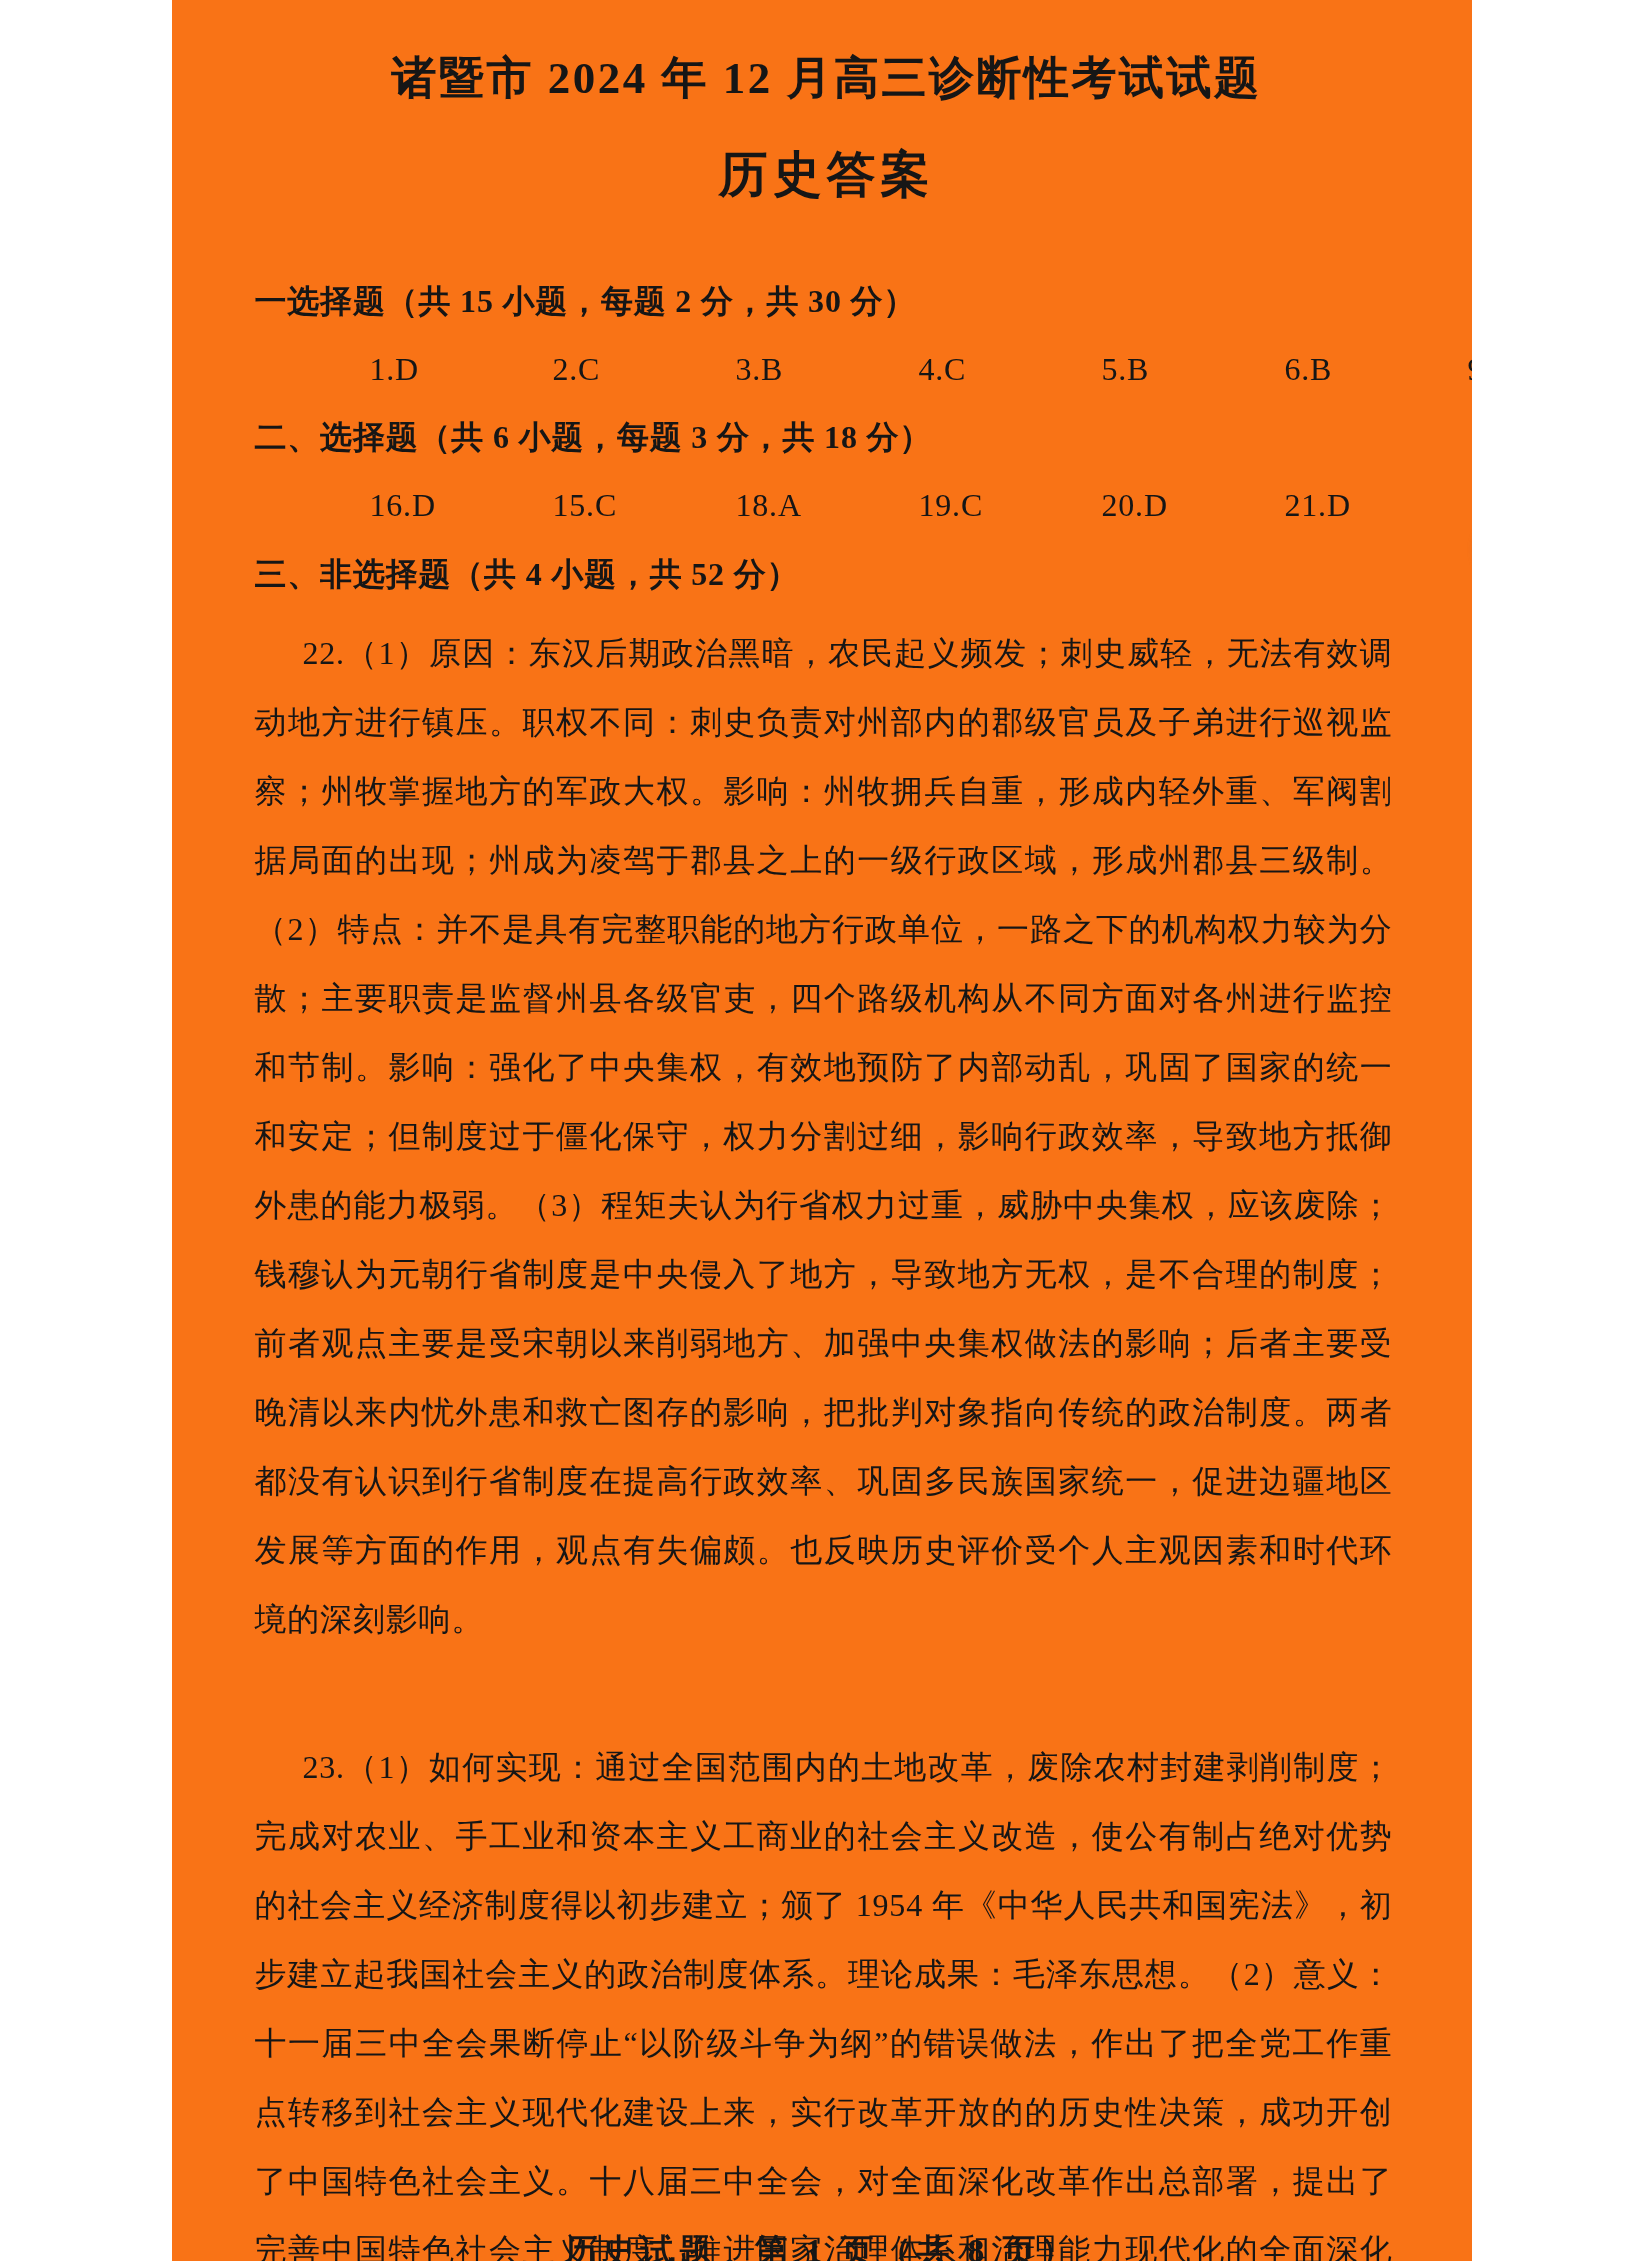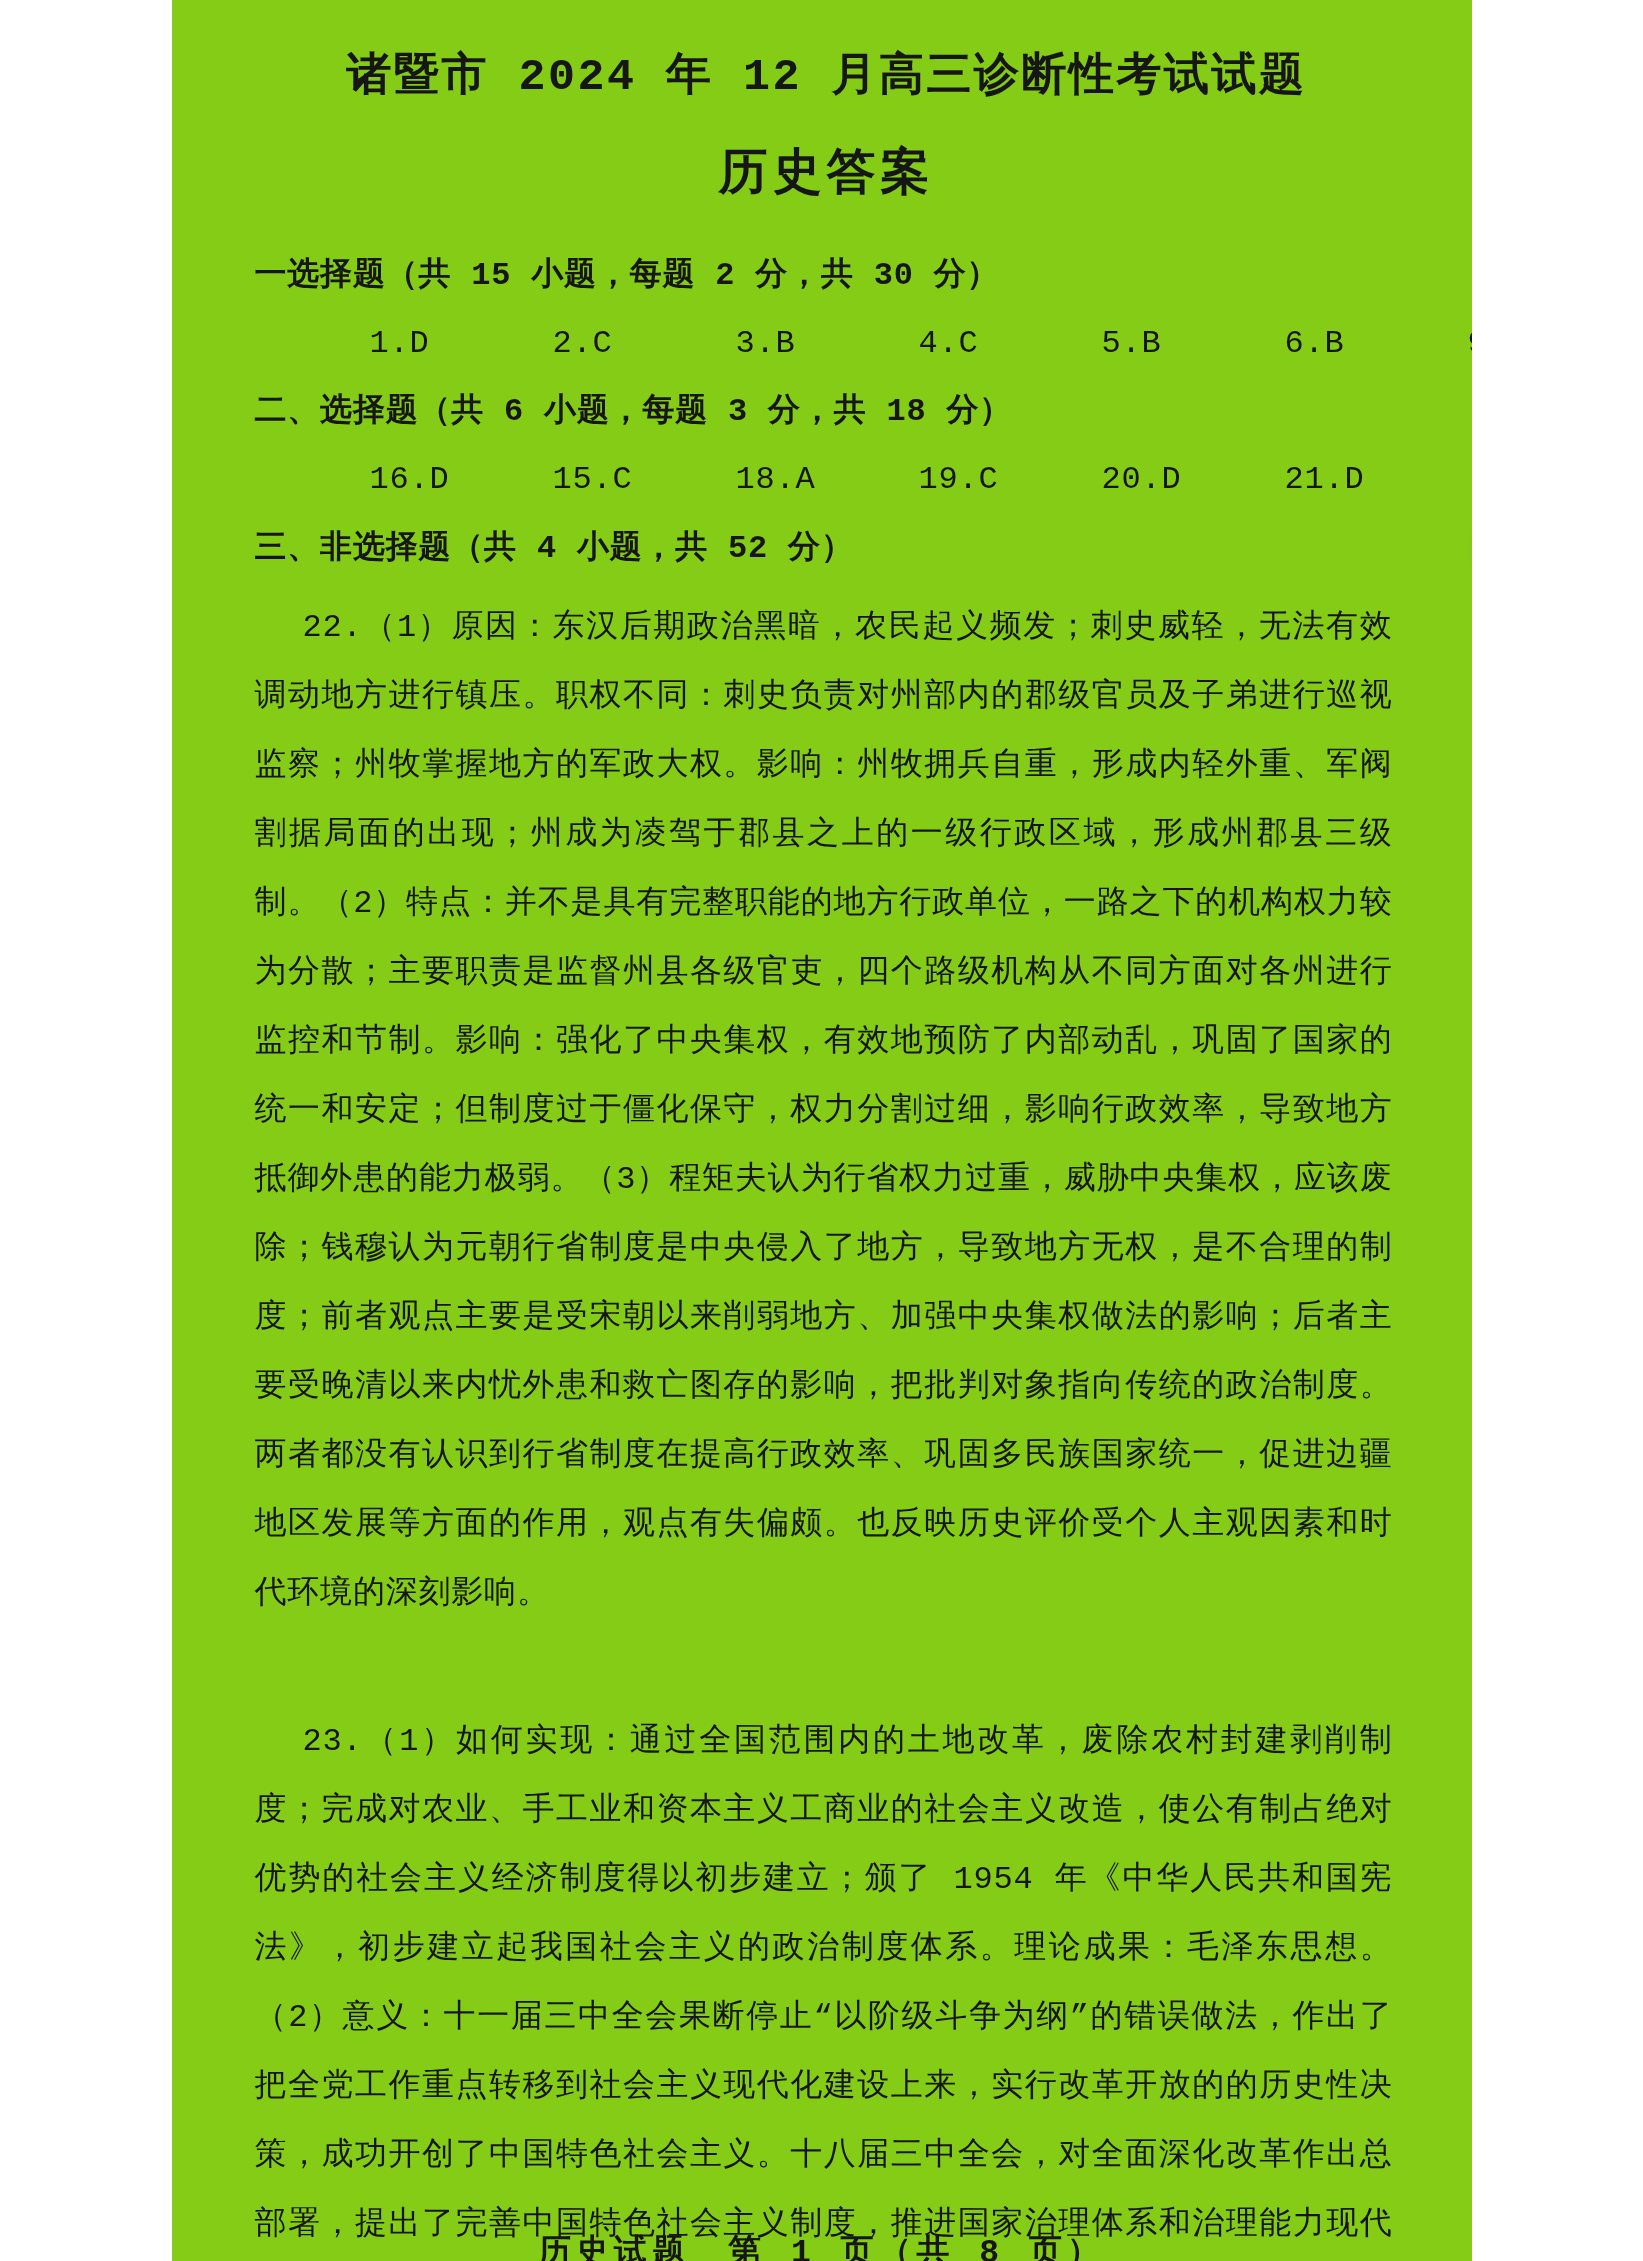--- a/index.html
+++ b/index.html
@@ -5,23 +5,23 @@
     html, body {
       margin: 0;
       padding: 0;
       background: #ffffff;
     }
     .page {
       position: relative;
       width: 1300px;
       height: 2261px;
       margin: 0 auto;
-      background: #84cc16;
+      background: #f97316;
       color: #161616;
-      font-family: Liberation Mono, monospace;
+      font-family: Liberation Serif, serif;
       box-sizing: border-box;
       padding: 48px 73px 0 83px;
       overflow: hidden;
     }
     .title {
       font-size: 45px;
       font-weight: 700;
       text-align: center;
       letter-spacing: 2.5px;
       line-height: 1.35;
@@ -31,21 +31,21 @@
       font-weight: 700;
       text-align: center;
       letter-spacing: 5px;
       margin-top: 33px;
       line-height: 1.35;
     }
     .section-heading {
       font-size: 32px;
       font-weight: 700;
       letter-spacing: 0.8px;
-      margin-top: 46px;
+      margin-top: 72px;
       line-height: 1.35;
     }
     .section-heading.tight {
       margin-top: 25px;
     }
     .answers-row {
       display: flex;
       margin-top: 25px;
       padding-left: 70px;
       font-size: 32px;

